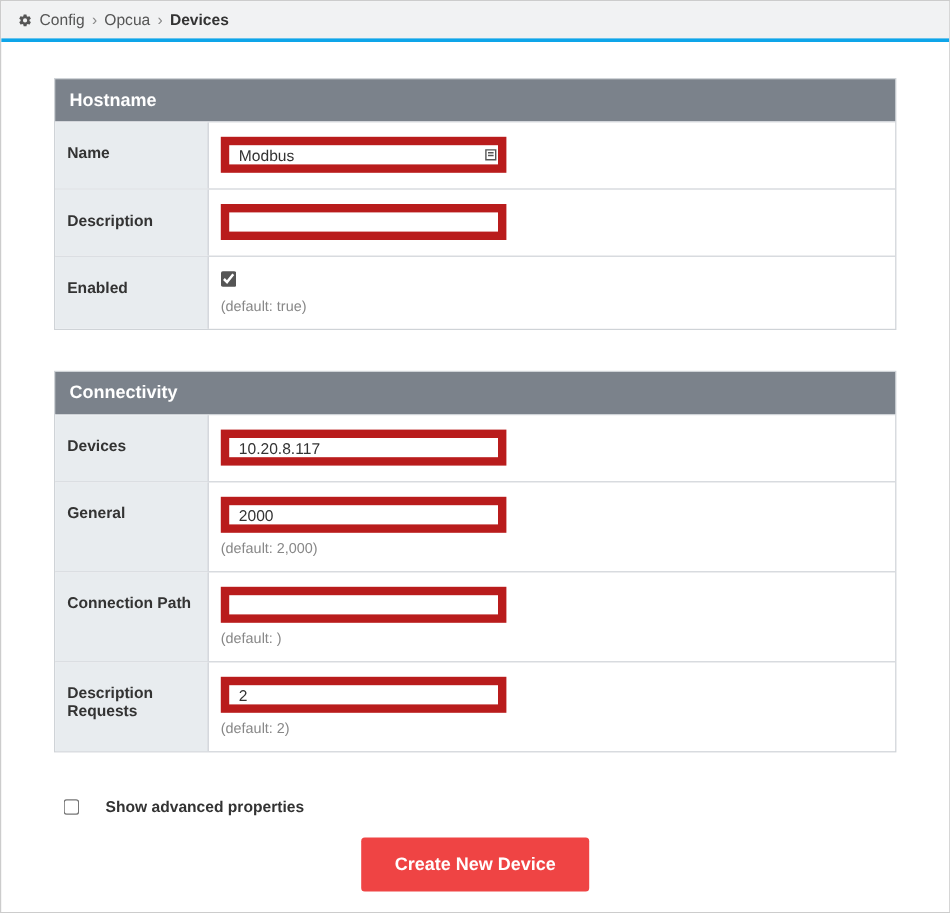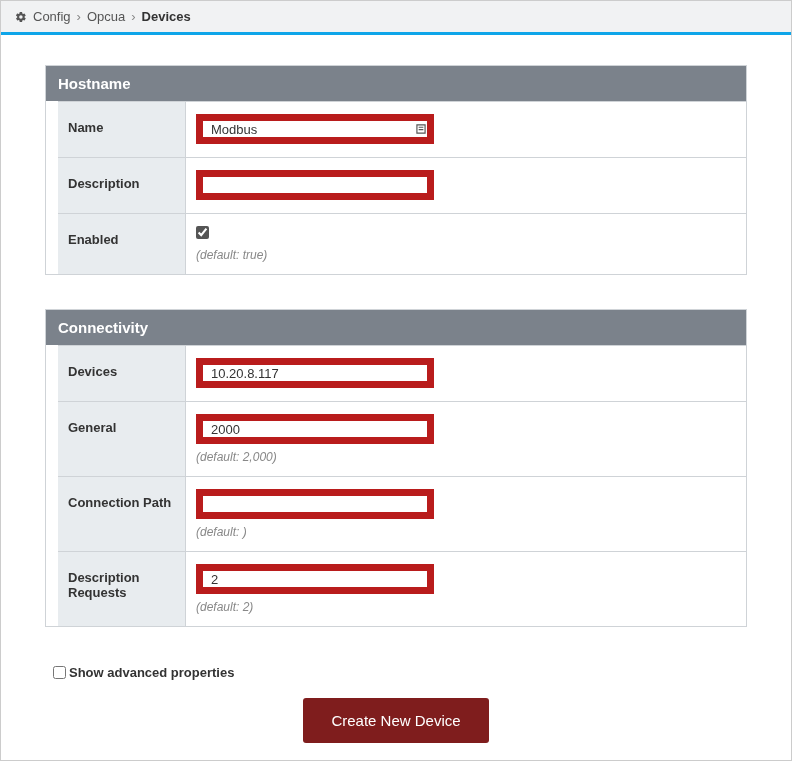--- a/index.html
+++ b/index.html
@@ -35,21 +35,20 @@
     background: #7b828b;
     color: #fff;
     font-weight: 700;
     font-size: 15px;
     padding: 9px 12px;
   }
   .row {
     display:flex;
     border-top:1px solid #cfd3d7;
     min-height: 56px;
-    margin-left: 12px;
   }
   .row:first-of-type { border-top:none; }
   .row .label {
     width: 128px;
     min-width:128px;
     background: #e8ecef;
     border-right:1px solid #cfd3d7;
     padding: 18px 10px 18px 10px;
     font-weight: 700;
     font-size: 13px;
@@ -73,42 +72,41 @@
   }
   .name-wrapper { position:relative; width:238px; }
   .name-wrapper .card-icon {
     position:absolute; right:6px; top:50%; transform:translateY(-50%);
     width:14px; height:14px; fill:#555;
   }
   .hint {
     color: #888;
     font-size: 12px;
     margin-top: 6px;
-    font-style: italic;
   }
   .check-row input[type=checkbox]{
     width:13px; height:13px; margin:0;
     accent-color:#555;
   }
   .adv {
     display:flex;
     align-items:center;
-    gap:3px;
+    gap:22px;
     padding: 4px 8px 18px 8px;
     font-weight:700;
     font-size:13px;
   }
   .adv input[type=checkbox]{ width:13px; height:13px; margin:0; }
   .create-btn {
     display:block;
     margin: 0 auto;
-    background:#7f1d1d;
+    background:#ef4444;
     color:#fff;
     border:none;
-    font-weight:400;
+    font-weight:700;
     font-size:15px;
     padding: 14px 28px;
     border-radius:3px;
     cursor:pointer;
   }
 </style>
 </head>
 <body>
 
 <div class="breadcrumb">

